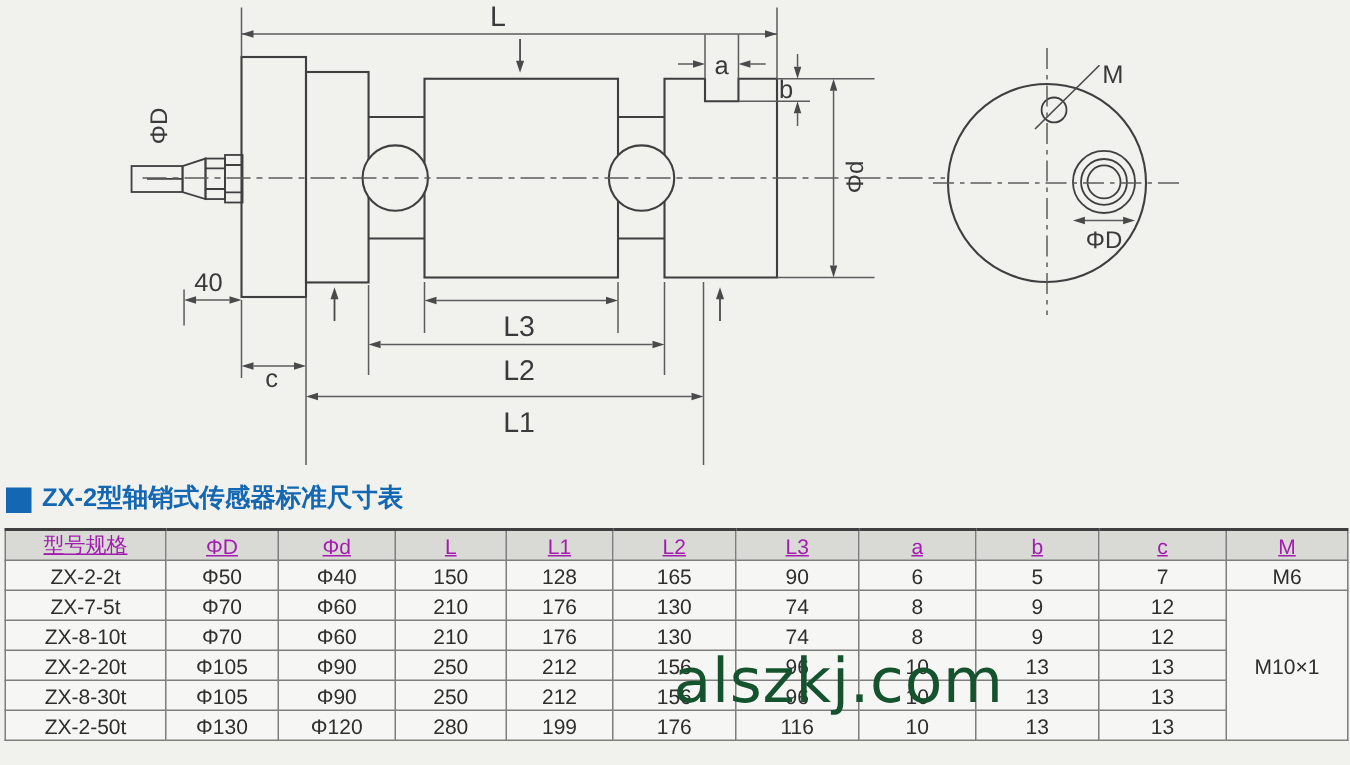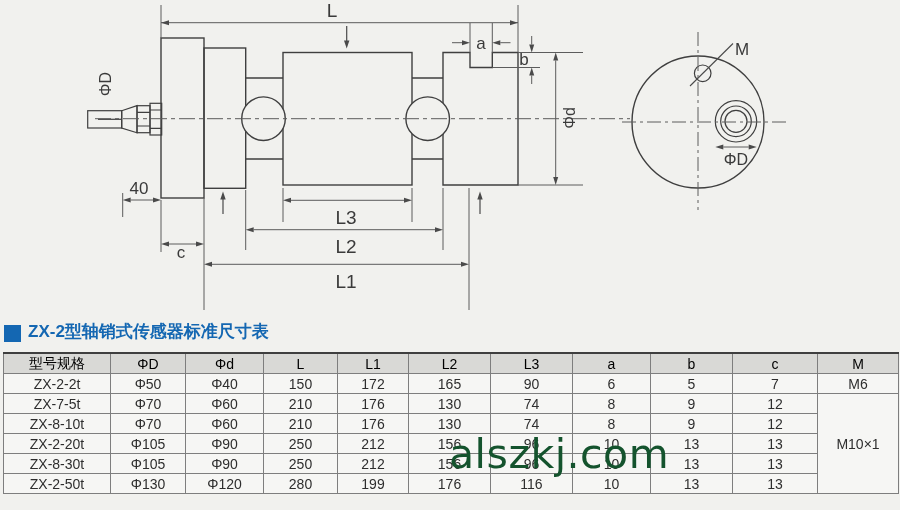--- a/index.html
+++ b/index.html
@@ -15,21 +15,21 @@
   .title-square{width:17px;height:17px;background:#1467b2;display:inline-block;}
   table.dims{
     position:absolute;left:3px;top:352px;width:895px;border-collapse:collapse;
     table-layout:fixed;border:1px solid #4a4a4a;
   }
   table.dims th,table.dims td{
     border:1px solid #7e7e7e;text-align:center;vertical-align:middle;
     padding:0;font-size:14px;color:#2e2e2e;height:19px;font-weight:normal;
     overflow:hidden;white-space:nowrap;
   }
-  table.dims thead th{background:#d9d9d6;border-top:2px solid #3f3f3f;color:#000000;}
+  table.dims thead th{background:#d9d9d6;border-top:2px solid #3f3f3f;color:#a21caf;text-decoration:underline;}
   table.dims td{background:#f6f6f4;}
   .watermark{
     position:absolute;left:449px;top:434px;font-size:41px;line-height:1;
     color:#14532d;font-family:"DejaVu Sans",sans-serif;z-index:6;letter-spacing:0.5px;
   }
 </style>
 </head>
 <body>
 
 <div class="canvas">
@@ -193,21 +193,21 @@
         <th>c</th>
         <th>M</th>
       </tr>
     </thead>
     <tbody>
       <tr>
         <td>ZX-2-2t</td>
         <td>Φ50</td>
         <td>Φ40</td>
         <td>150</td>
-        <td>172</td>
+        <td>128</td>
         <td>165</td>
         <td>90</td>
         <td>6</td>
         <td>5</td>
         <td>7</td>
         <td>M6</td>
       </tr>
       <tr>
         <td>ZX-7-5t</td>
         <td>Φ70</td>

